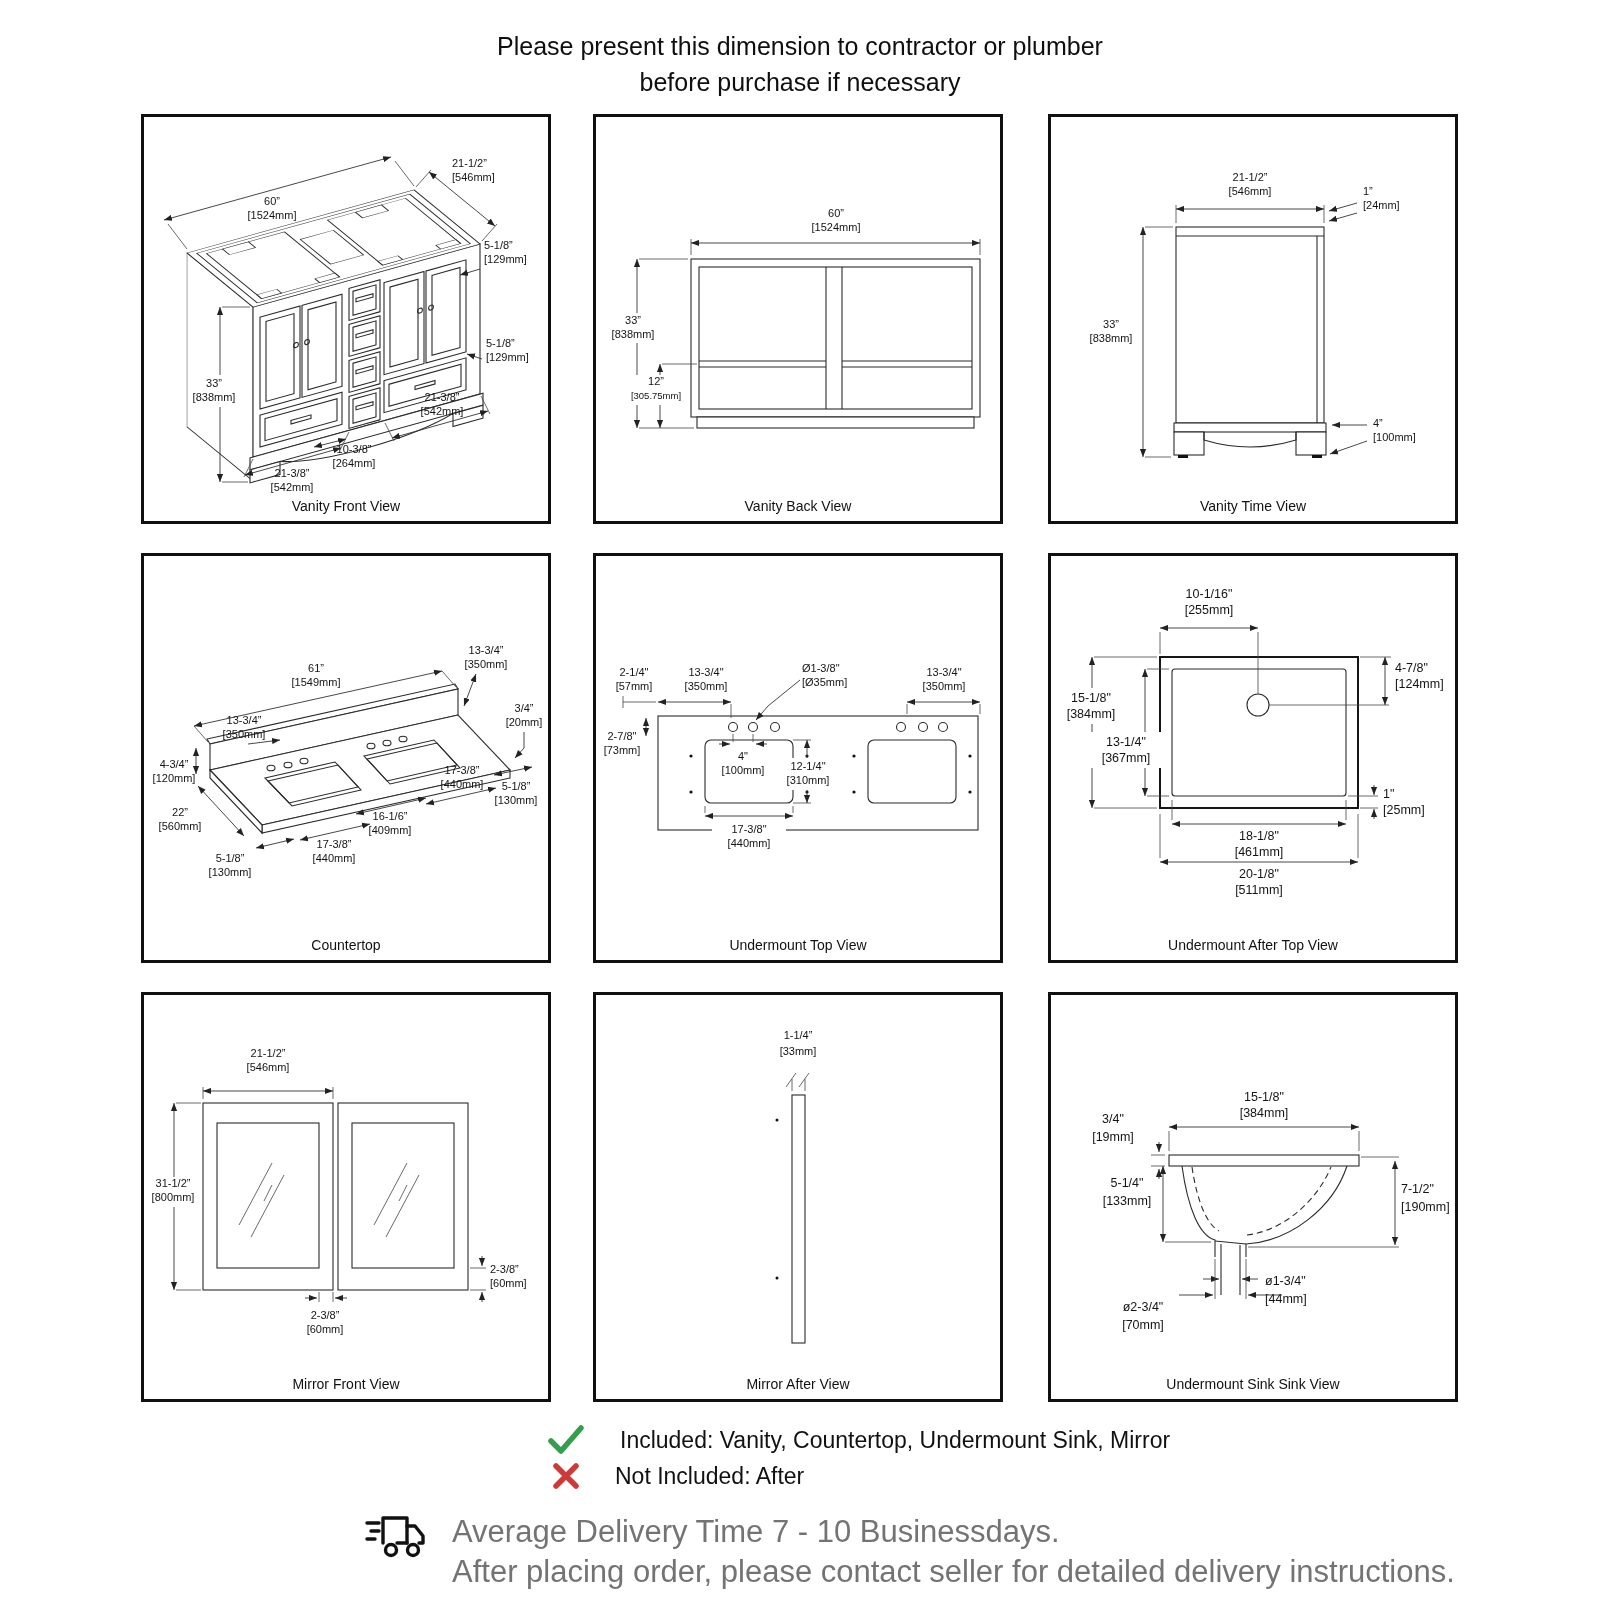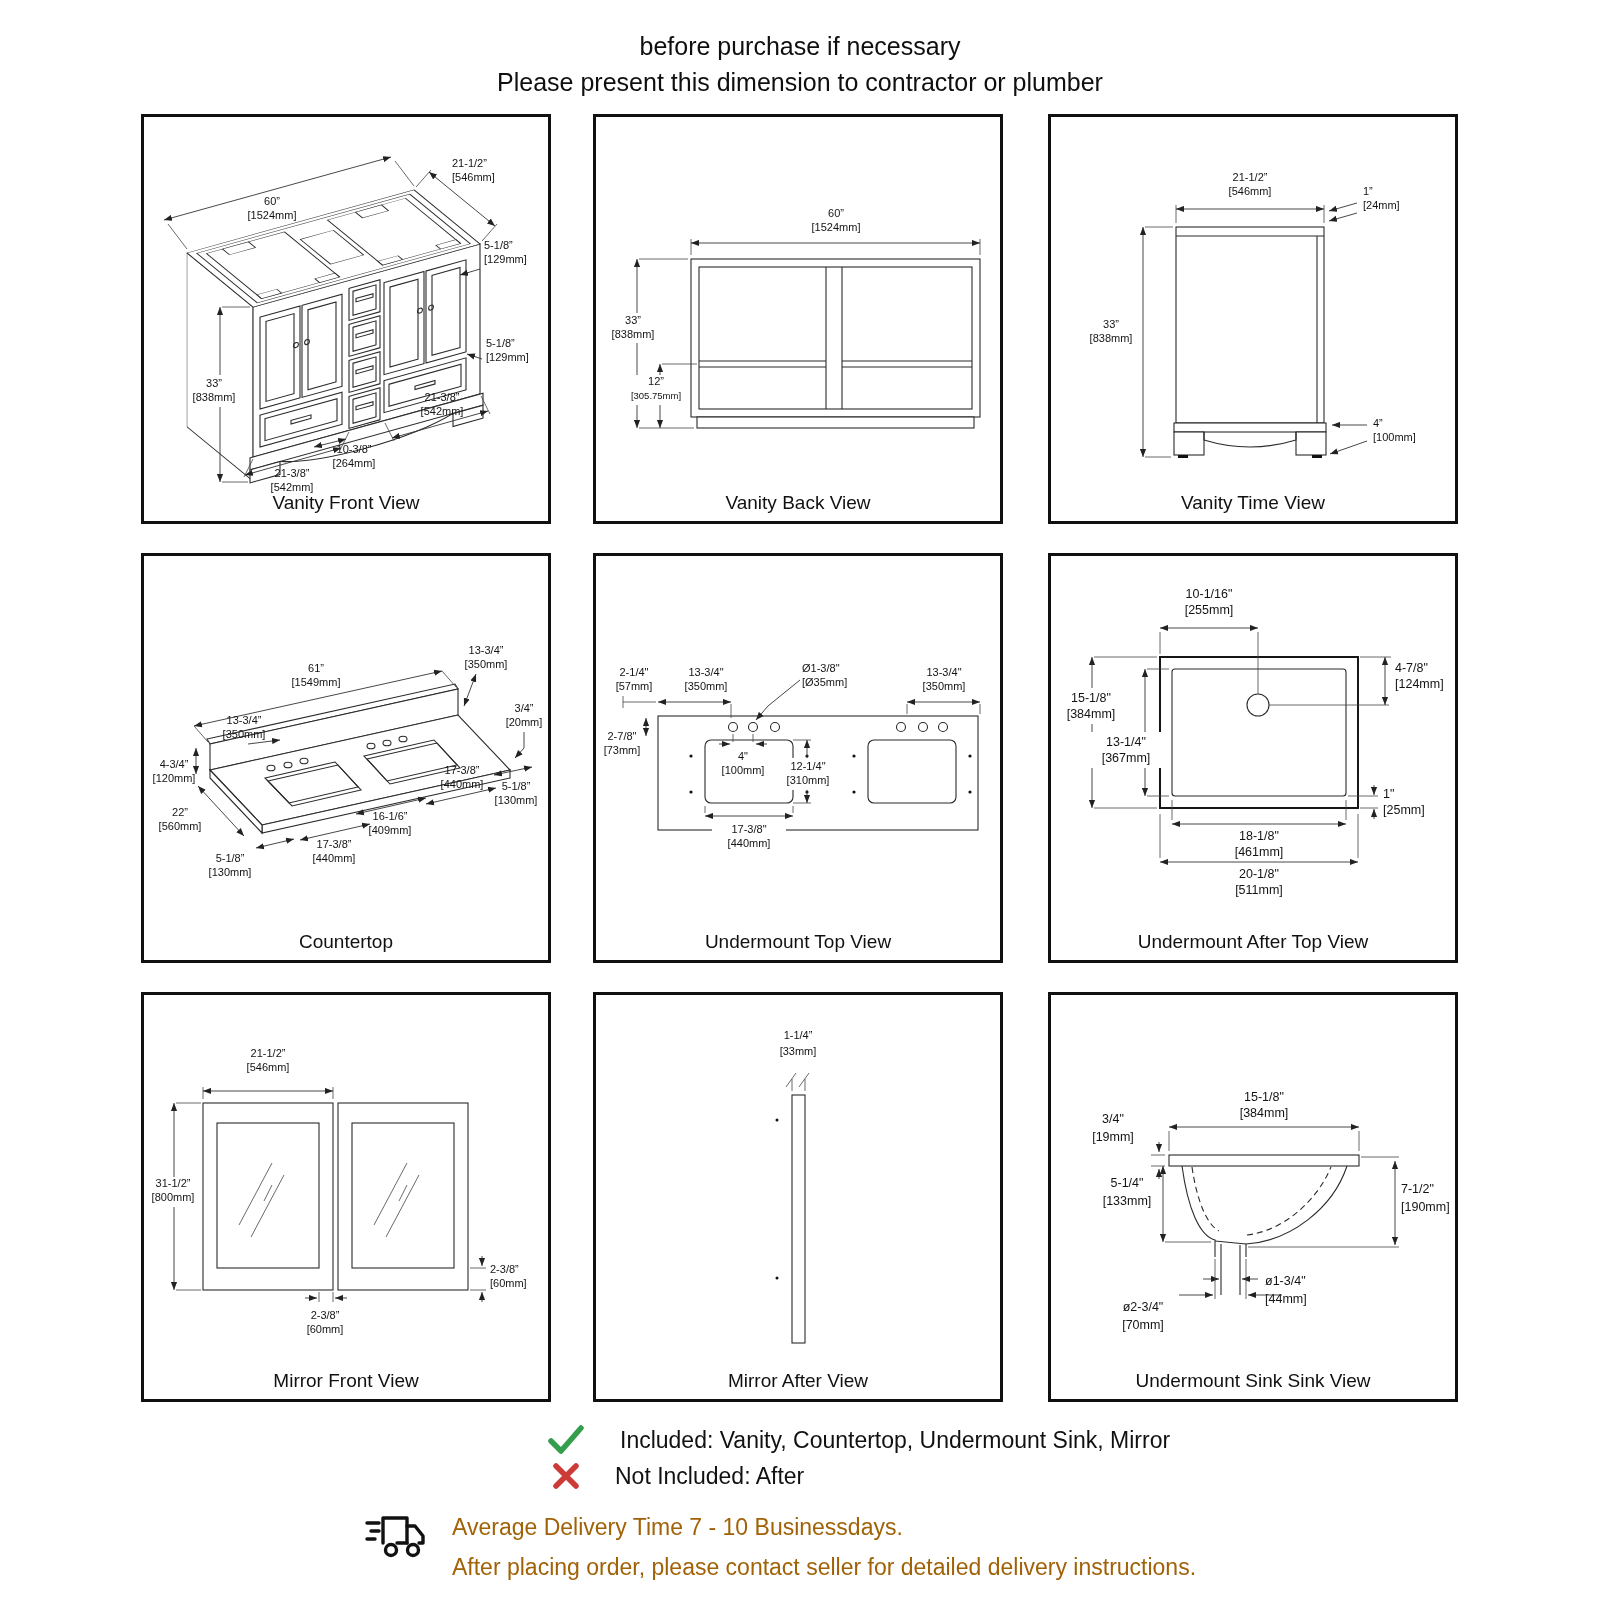--- a/index.html
+++ b/index.html
@@ -1,51 +1,51 @@
 <!DOCTYPE html>
 <html><head>
 <meta charset="utf-8">
 <style>
   *{margin:0;padding:0;box-sizing:border-box}
   html,body{background:#fff}
   body{width:1600px;height:1600px;position:relative;font-family:"Liberation Sans",sans-serif;color:#111}
   .header{position:absolute;left:0;top:28px;width:1600px;text-align:center;font-size:25px;line-height:36px;color:#0f0f0f}
   .panel{position:absolute;width:410px;height:410px;border:3px solid #101010;background:#fff}
-  .caption{position:absolute;left:0;right:0;bottom:7px;text-align:center;font-size:19px;color:#111}
+  .caption{position:absolute;left:0;right:0;bottom:7px;text-align:center;font-size:14px;color:#111}
   svg.draw{position:absolute;left:0;top:0}
   svg text{fill:#141414;font-family:"Liberation Sans",sans-serif}
   .dl{font-size:11px;text-anchor:middle}
   .dm{font-size:12.5px;text-anchor:middle}
   .sm{font-size:9.5px;text-anchor:middle}
   .ta-s{text-anchor:start}
   .ln{fill:none;stroke:#2b2b2b;stroke-width:1.1}
   .fw{fill:#fff;stroke:#2b2b2b;stroke-width:1.1}
   .fw2{fill:#fff;stroke:#161616;stroke-width:2}
   .thin{fill:none;stroke:#444;stroke-width:0.8}
   .dim{fill:none;stroke:#333;stroke-width:0.9}
   .dsh{fill:none;stroke:#2b2b2b;stroke-width:1.1;stroke-dasharray:6 4}
   .blk{fill:#111}
   .ul{fill:#fff}
   .frow{position:absolute;display:flex;align-items:center;gap:34px;font-size:23px;color:#111}
-  .ftext{position:absolute;font-size:23px;color:#a16207}
+  .ftext{position:absolute;font-size:31px;color:#737373}
 </style>
 </head>
 <body>
 
 <svg width="0" height="0" style="position:absolute">
 <defs>
 <marker id="arw" orient="auto-start-reverse" markerUnits="userSpaceOnUse" markerWidth="9" markerHeight="7" refX="8" refY="3.5">
         <path d="M0,0.4 L8,3.5 L0,6.6 Z" fill="#222"></path>
       </marker>
 </defs>
 </svg>
 
 <div class="header">
+  <div>Please present this dimension to contractor or plumber</div>
   <div>before purchase if necessary</div>
-  <div>Please present this dimension to contractor or plumber</div>
 </div>
 
 <div class="panel" style="left:141px;top:114px">
 <svg class="draw" width="404" height="404" viewBox="0 0 404 404">
   <g transform="matrix(-0.388,-0.318,0,1,109,190)">
     <rect class="fw" x="0" y="0" width="170" height="174"></rect>
   </g>
   <g transform="matrix(1,-0.2775,0,1,109,190)">
     <rect class="fw" x="0" y="0" width="227" height="150"></rect>
     <rect class="fw" x="-3" y="150" width="233" height="12"></rect>

